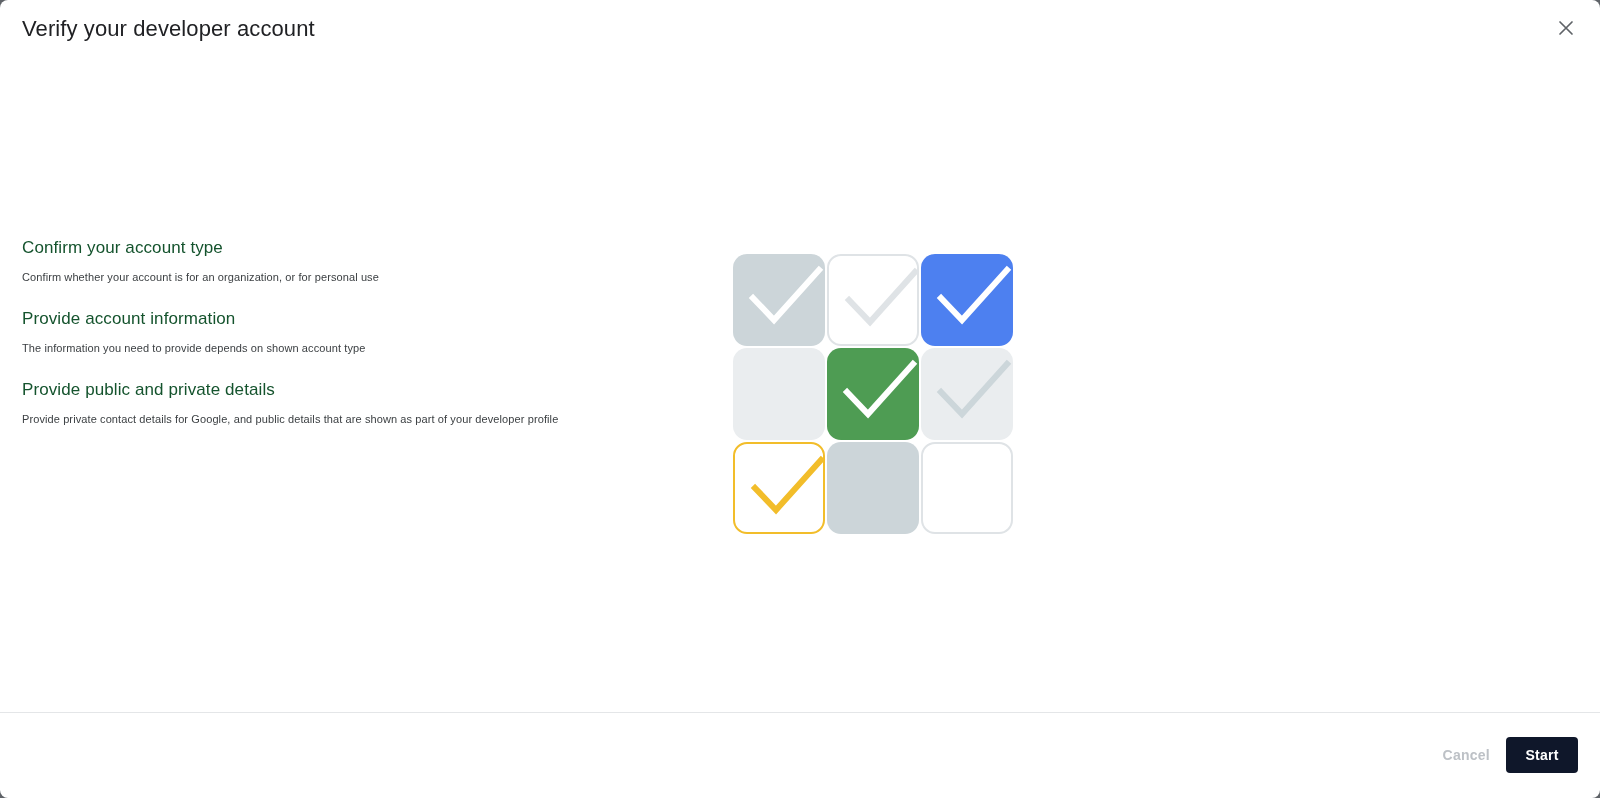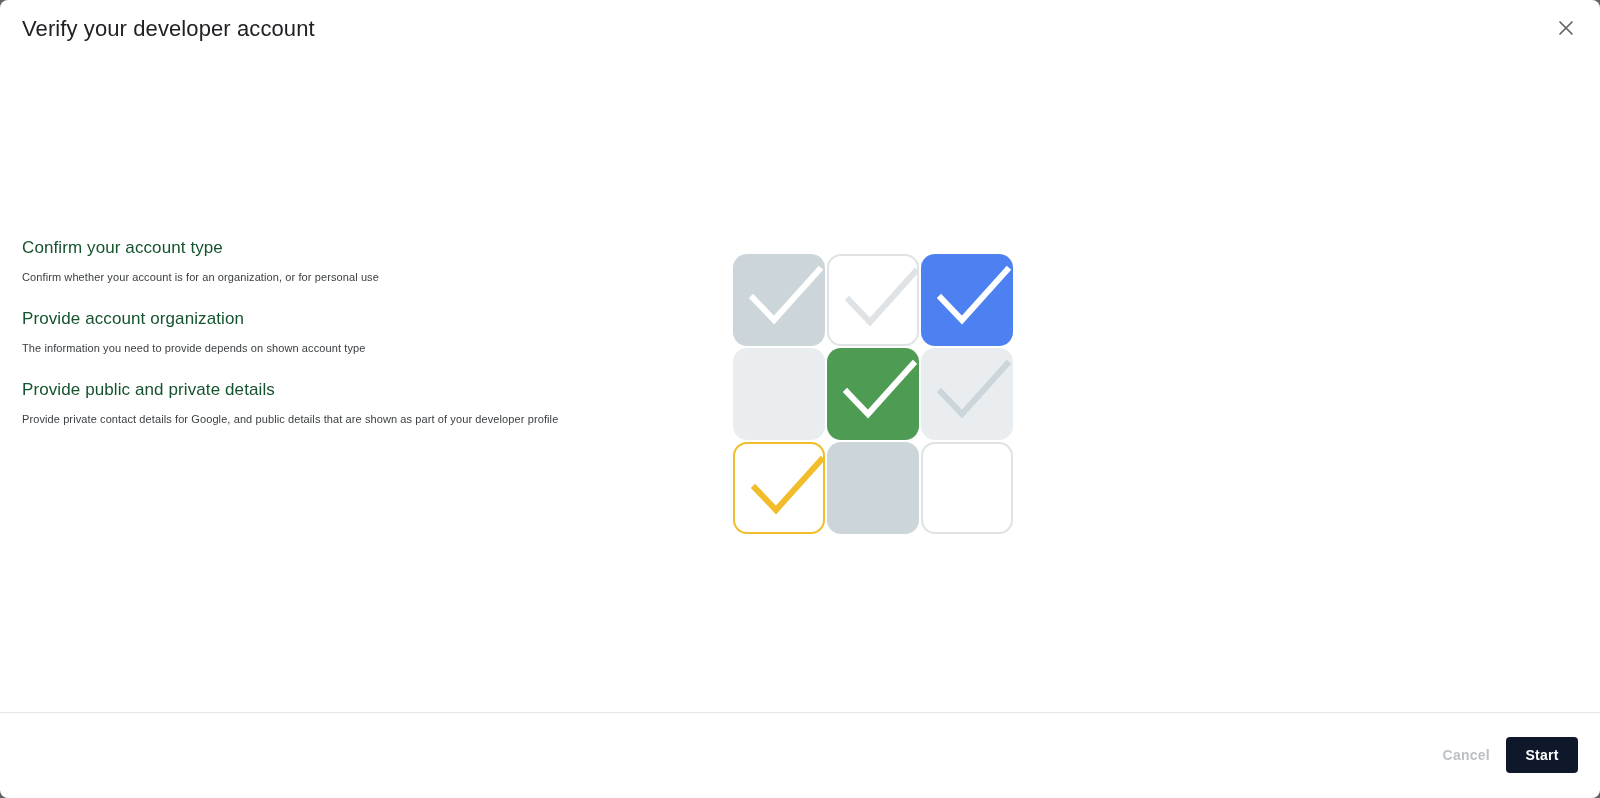--- a/index.html
+++ b/index.html
@@ -193,21 +193,21 @@
   </div>
 
   <div class="dialog-body">
 
     <div class="steps-list">
       <div class="step-item">
         <div class="step-title">Confirm your account type</div>
         <div class="step-desc">Confirm whether your account is for an organization, or for personal use</div>
       </div>
       <div class="step-item">
-        <div class="step-title">Provide account organization</div>
+        <div class="step-title">Provide account information</div>
         <div class="step-desc">The information you need to provide depends on shown account type</div>
       </div>
       <div class="step-item">
         <div class="step-title">Provide public and private details</div>
         <div class="step-desc">Provide private contact details for Google, and public details that are shown as part of your developer profile</div>
       </div>
     </div>
 
     <div class="illustration">
       <div class="tile-grid" id="tile-grid">

